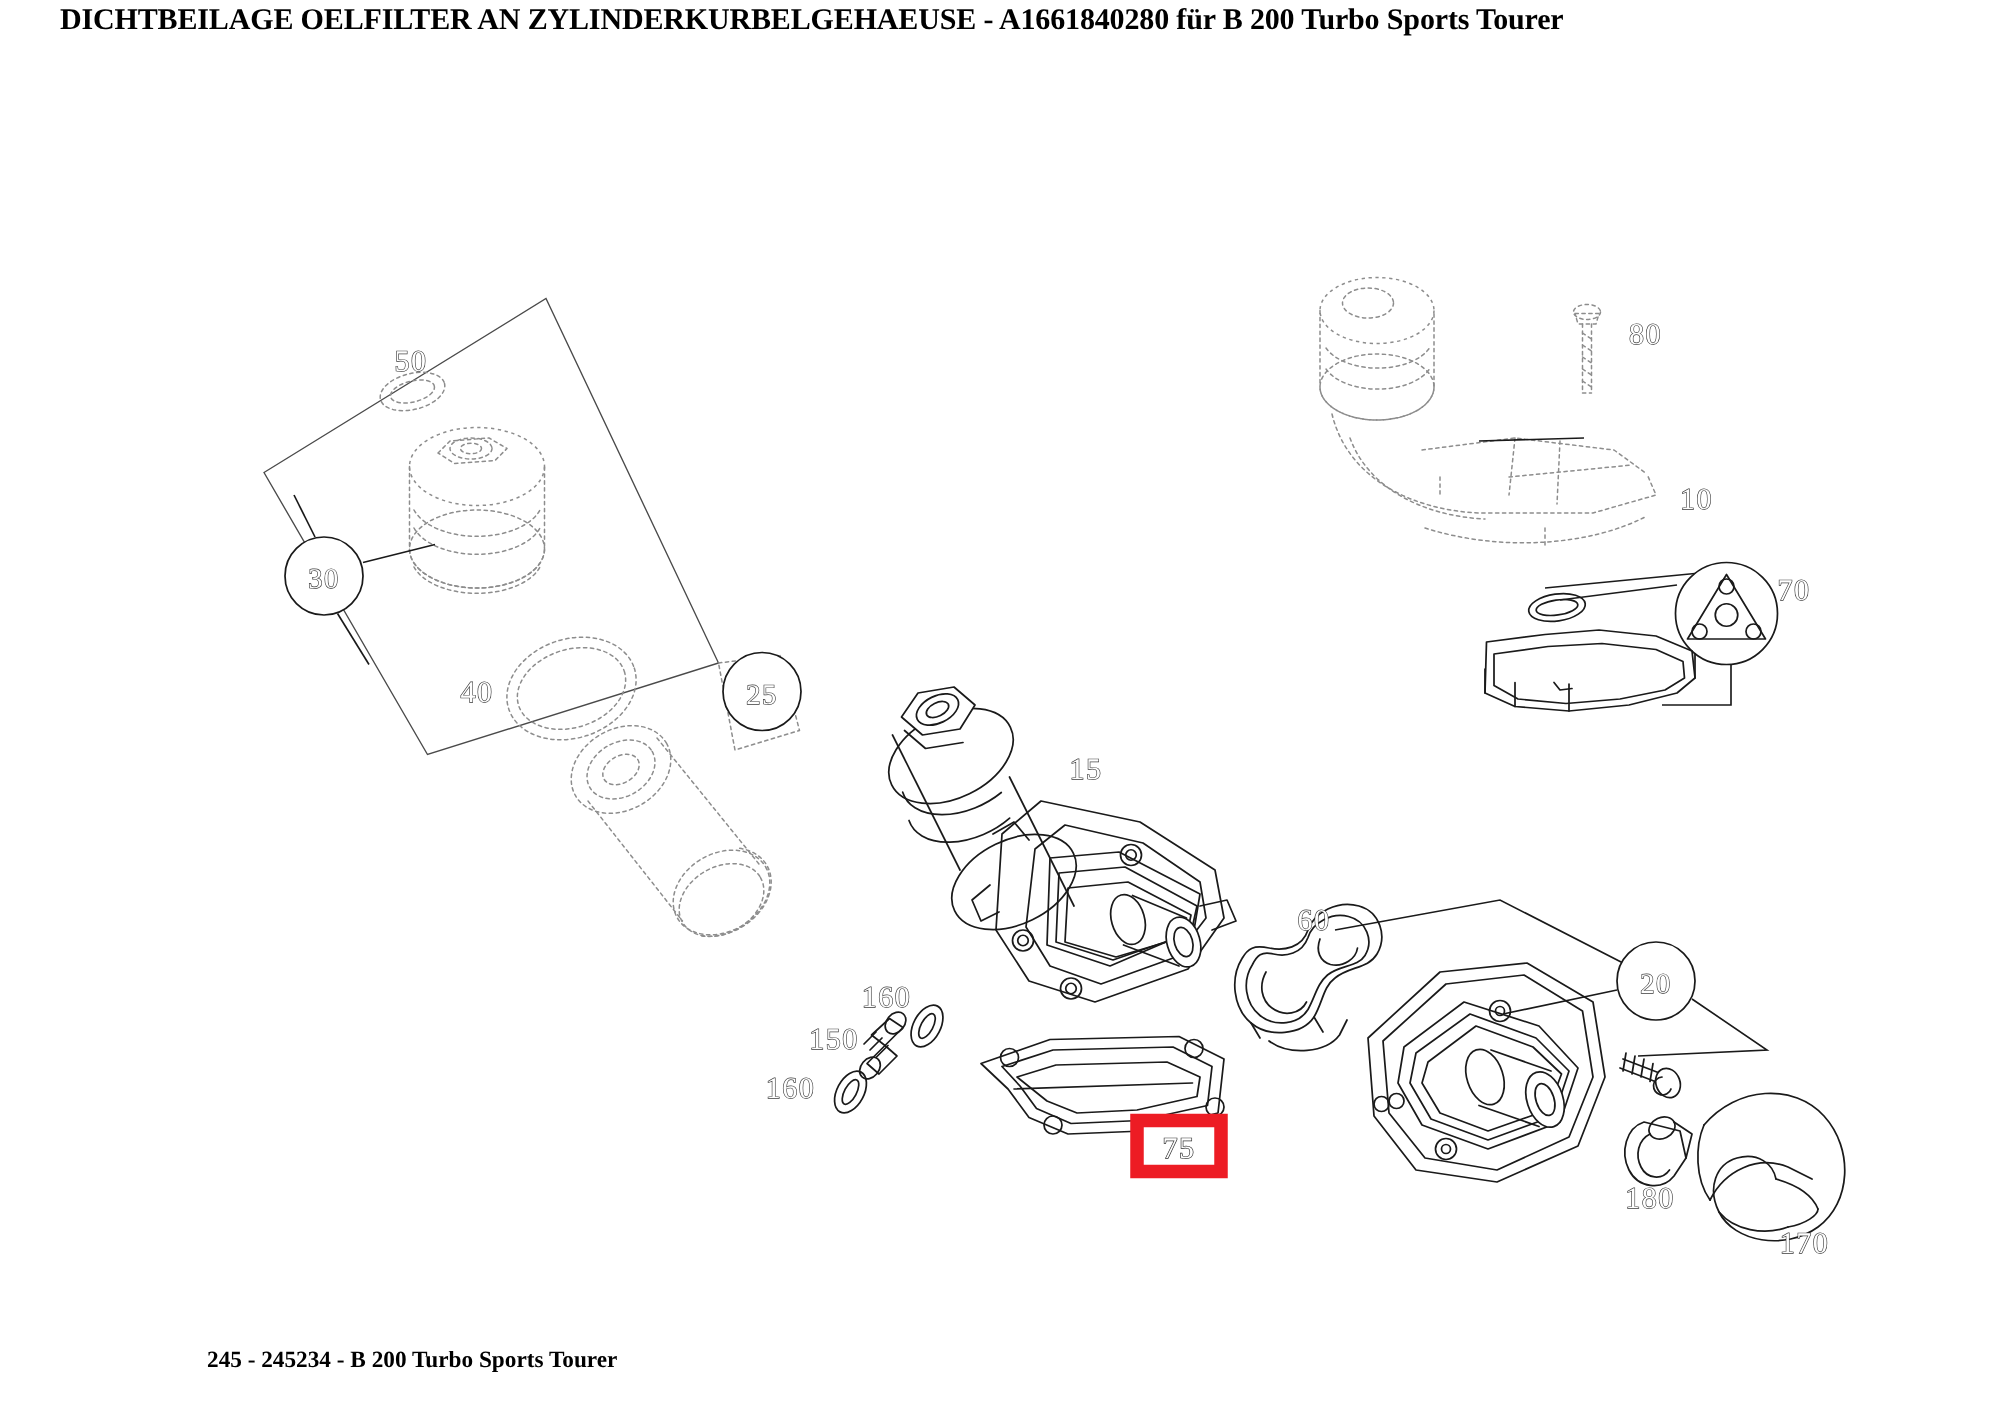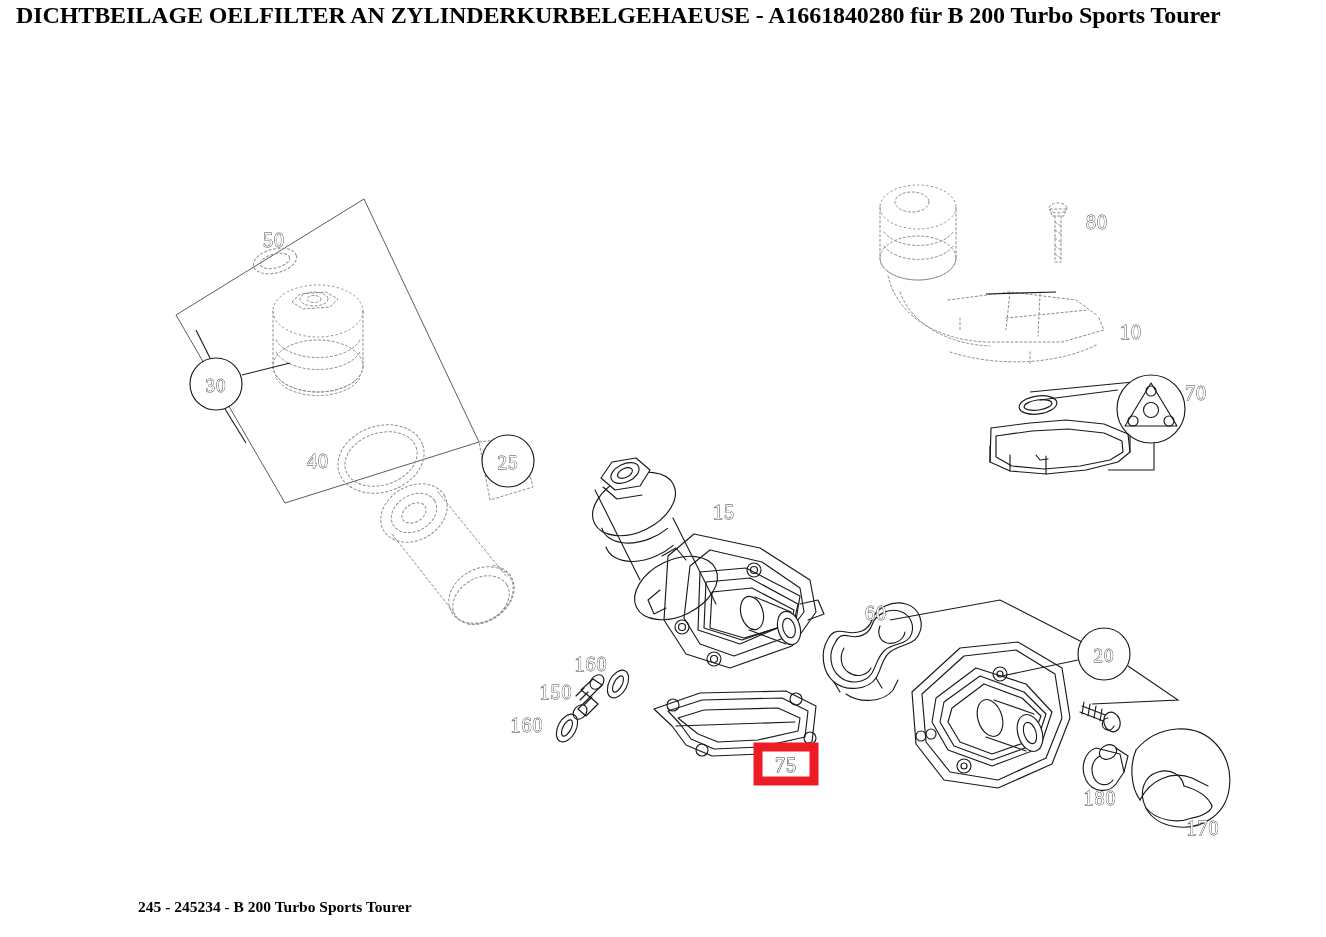--- a/index.html
+++ b/index.html
@@ -17,24 +17,24 @@
     position: relative;
   }
   #page {
     position: relative;
     width: 1326px;
     height: 937px;
     background: #ffffff;
   }
   .doc-title {
     position: absolute;
-    left: 16px;
+    left: 40px;
     top: 2px;
     font-family: "Liberation Serif", "DejaVu Serif", serif;
-    font-size: 24px;
+    font-size: 20px;
     font-weight: bold;
     letter-spacing: -0.1px;
     white-space: nowrap;
     color: #000;
   }
   .doc-footer {
     position: absolute;
     left: 138px;
     top: 898px;
     font-family: "Liberation Serif", "DejaVu Serif", serif;

